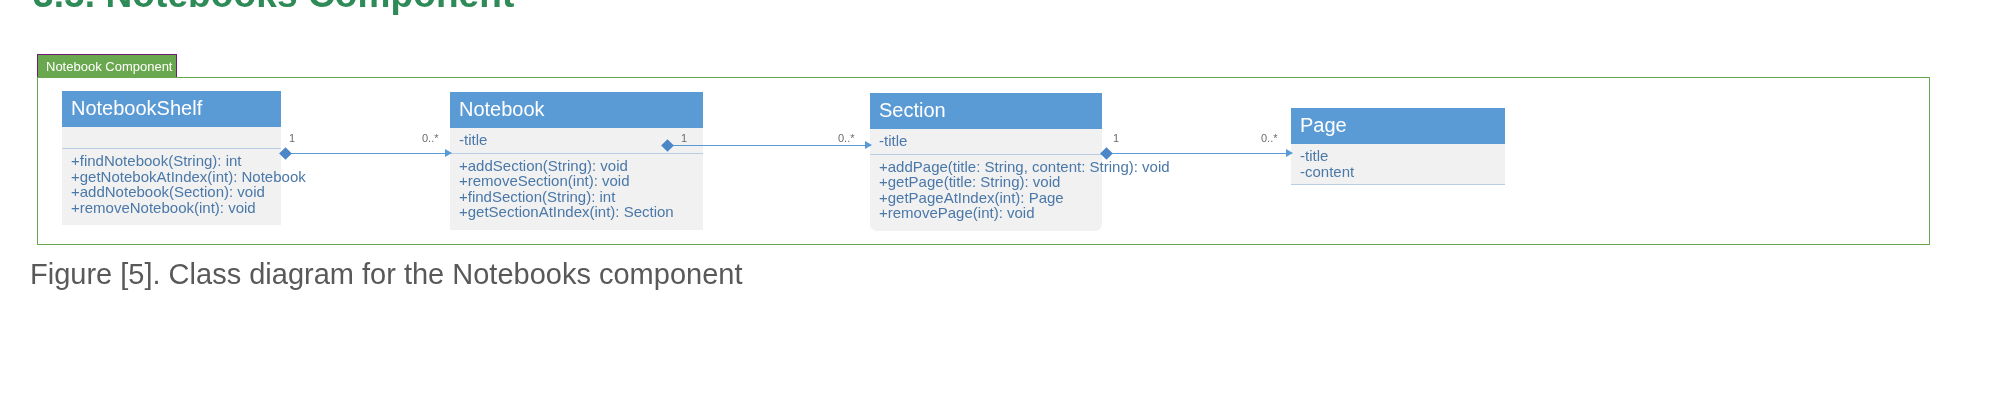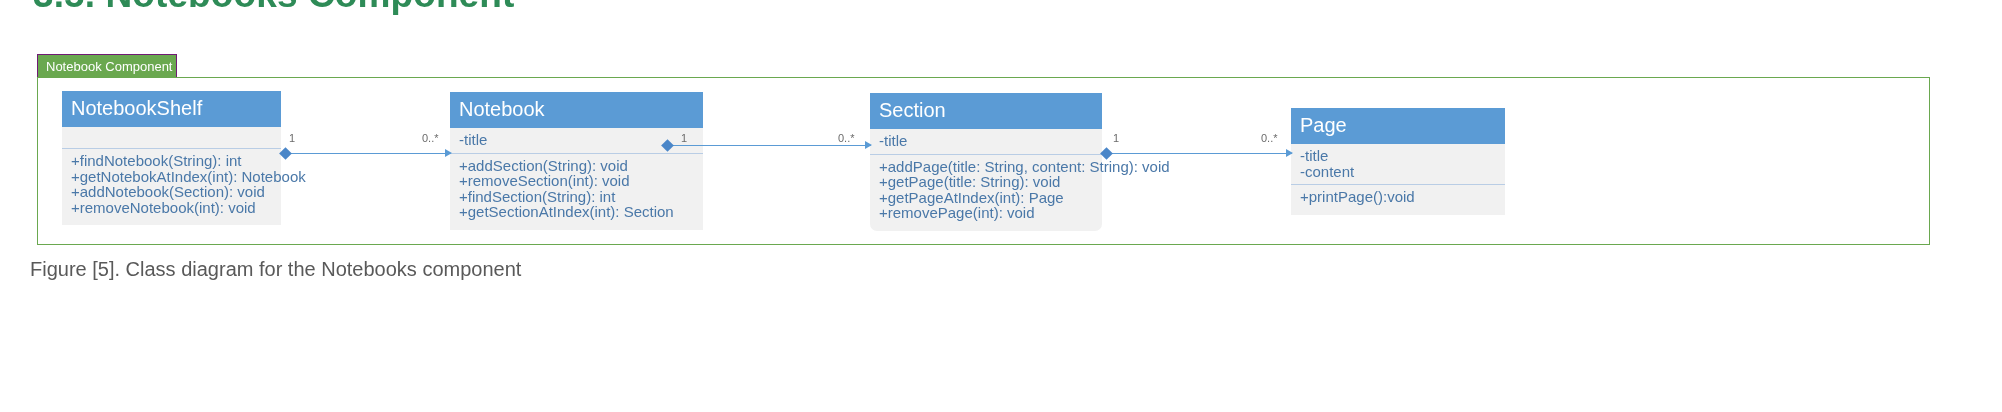--- a/index.html
+++ b/index.html
@@ -150,21 +150,21 @@
   #mult-2a { left: 681px;  top: 132px; }
   #mult-2b { left: 838px;  top: 132px; }
   #mult-3a { left: 1113px; top: 132px; }
   #mult-3b { left: 1261px; top: 132px; }
 
   
   .caption {
     position: absolute;
     left: 30px;
     top: 258px;
-    font-size: 20px;
+    font-size: 29px;
     color: #595959;
     white-space: nowrap;
   }
 </style>
 </head>
 <body>
 
 <div class="doc-heading">3.5. Notebooks Component</div>
 
 <div class="package-frame">
@@ -208,23 +208,20 @@
     <div class="uml-line">+removePage(int): void</div>
   </div>
 </div>
 
 <div class="uml-class" id="cls-page">
   <div class="uml-title">Page</div>
   <div class="uml-attrs">
     <div class="uml-line">-title</div>
     <div class="uml-line">-content</div>
   </div>
-  <div class="uml-ops">
-    <div class="uml-line">+printPage():void</div>
-  </div>
 </div>
 
 <div class="assoc" id="assoc-1">
   <div class="assoc-line"></div>
   <div class="assoc-diamond"></div>
   <div class="assoc-arrow"></div>
 </div>
 <div class="mult" id="mult-1a">1</div>
 <div class="mult" id="mult-1b">0..*</div>
 

